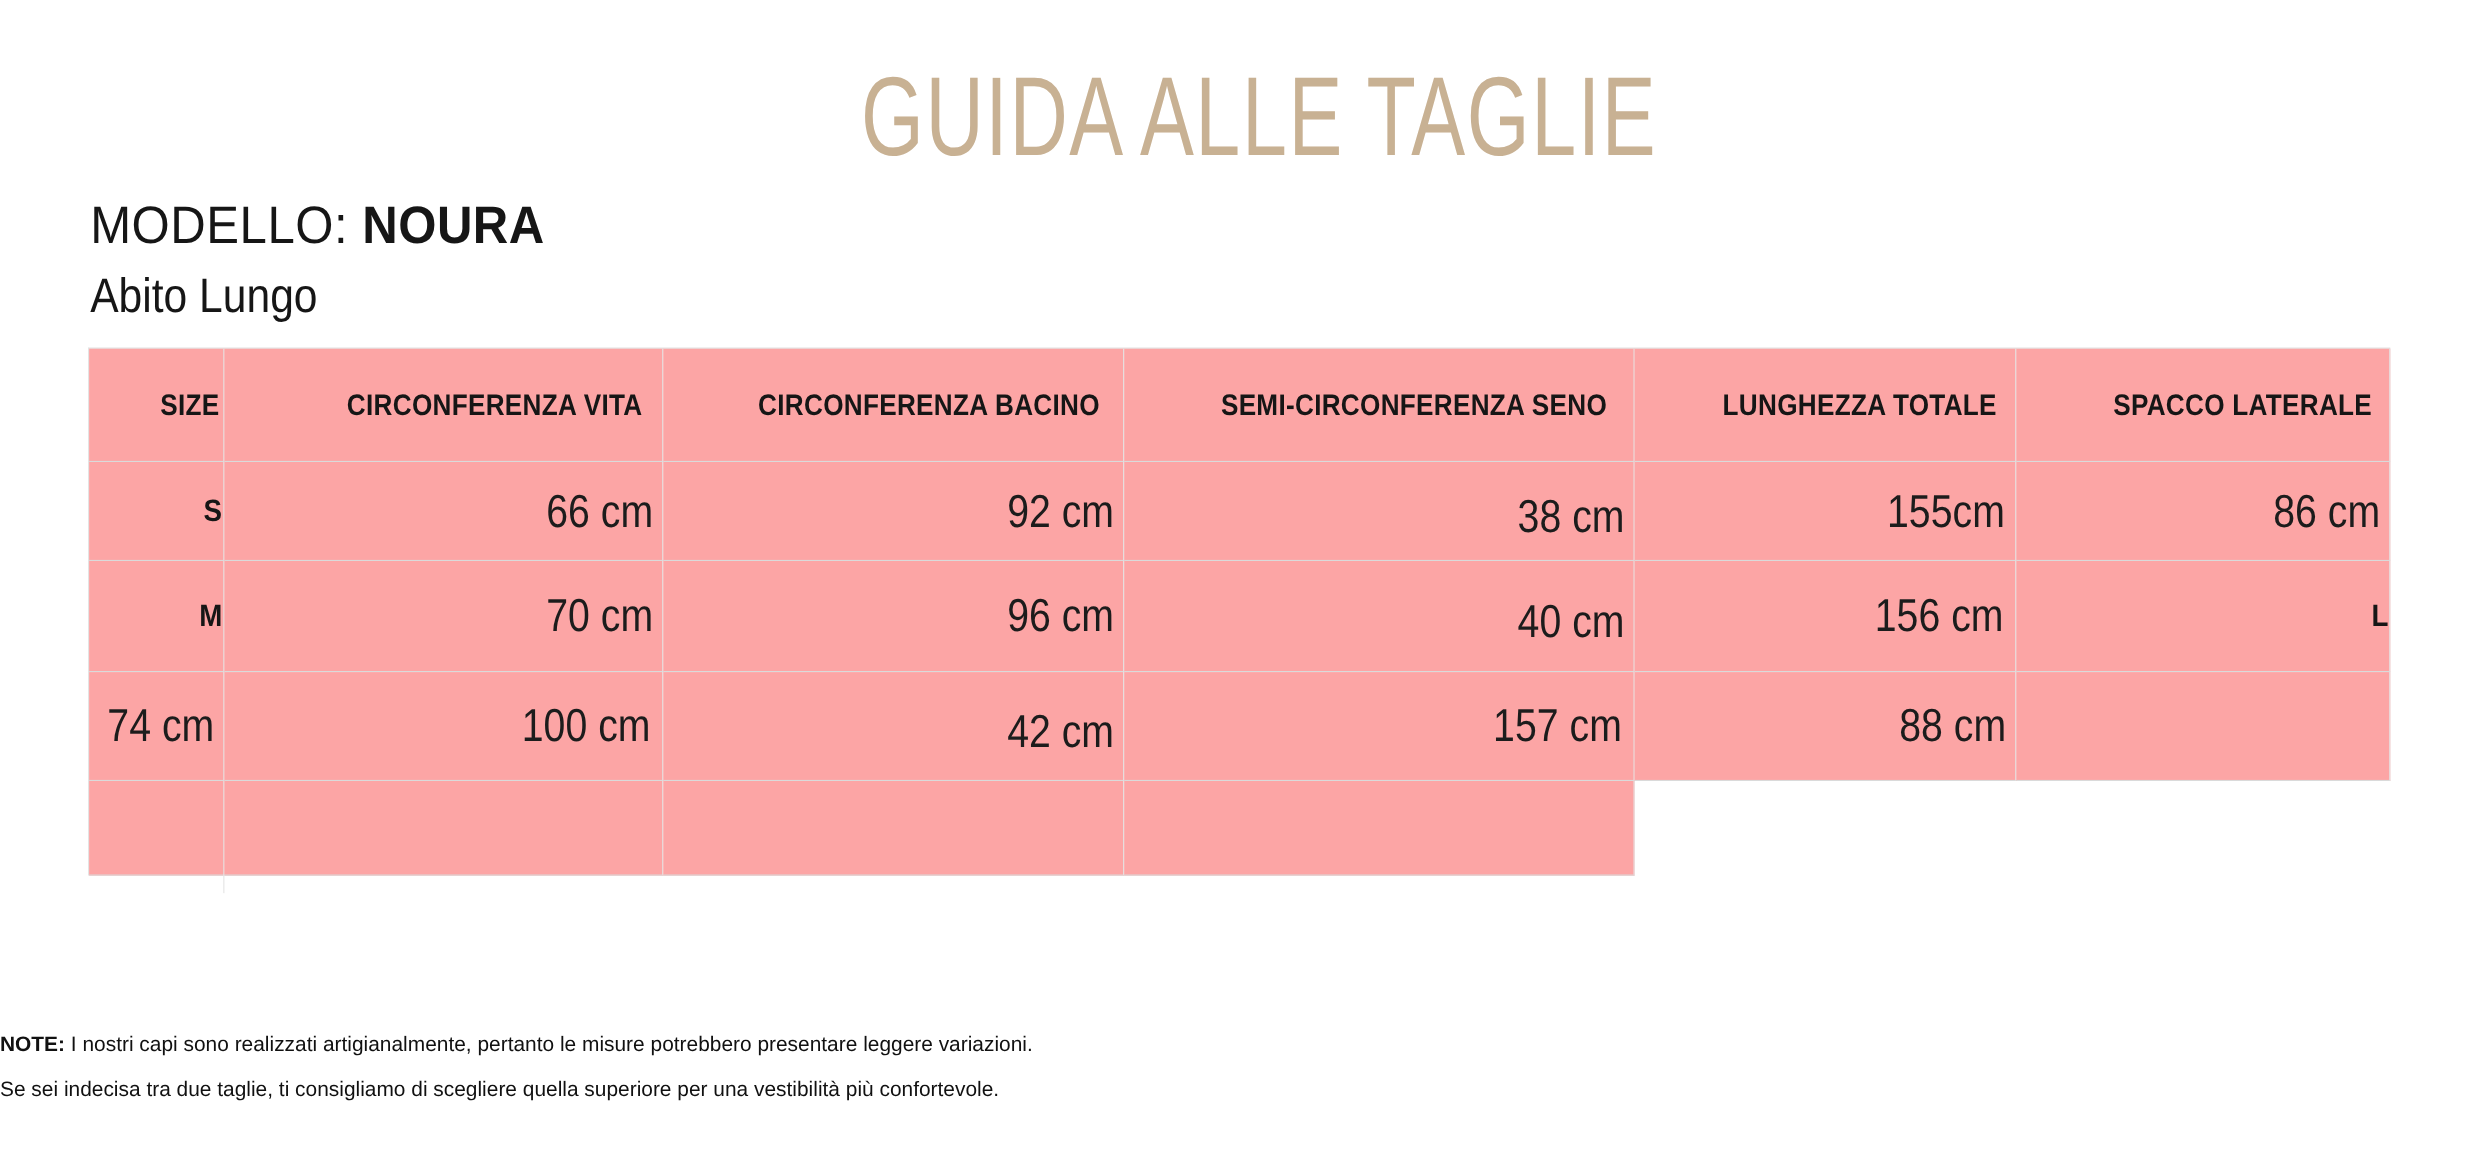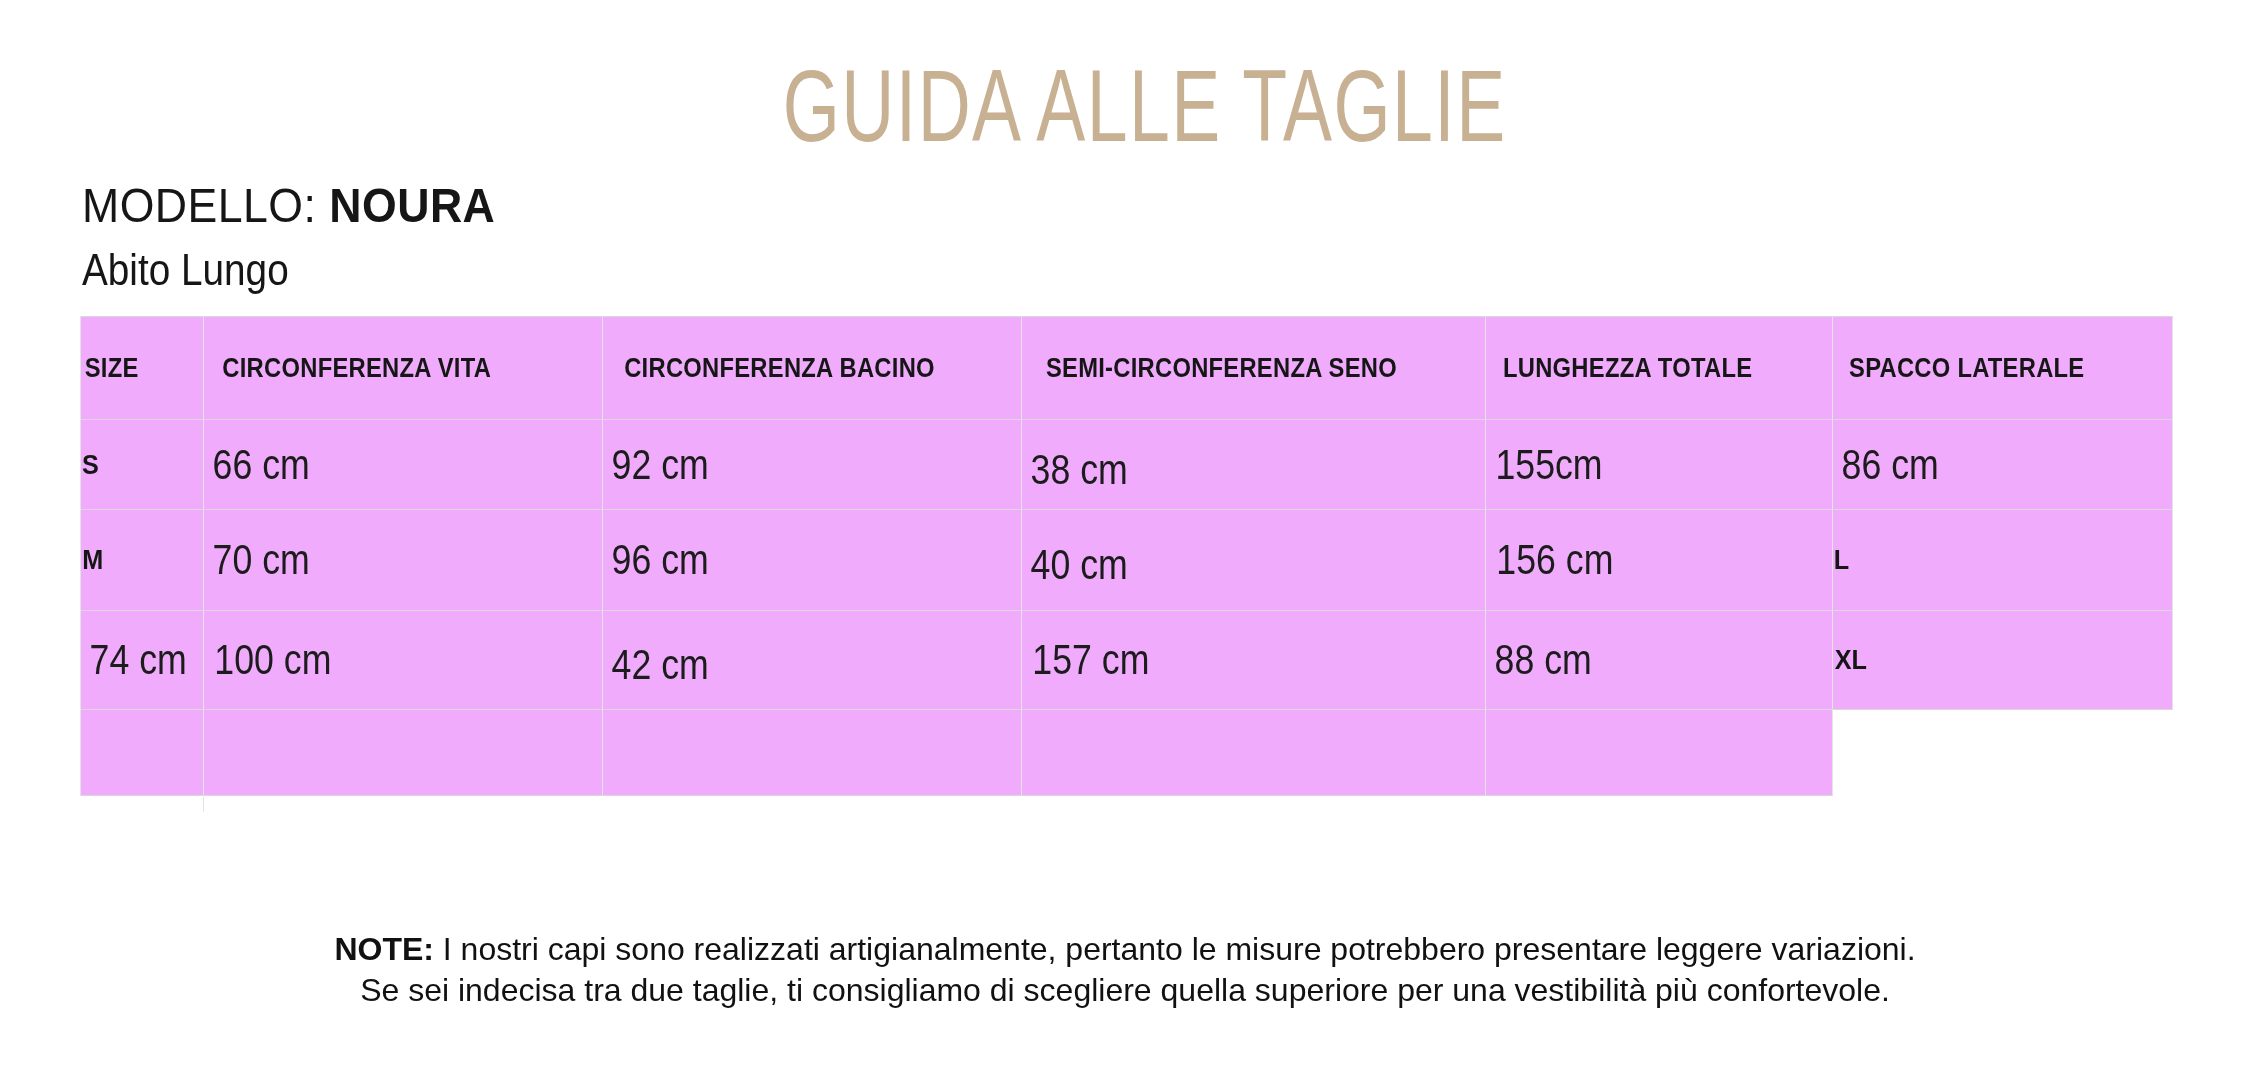--- a/index.html
+++ b/index.html
@@ -44,43 +44,43 @@
     display:grid;
     grid-template-columns:123px 399px 419px 464px 347px 340px;
     grid-template-rows:103px 90px 101px 99px 86px;
     border-top:1px solid var(--c-border_h, #dadada);
     border-left:1px solid var(--c-border_v, #e4e4e4);
     background:#ffffff;
   }
   .cell {
     border-right:1px solid var(--c-border_v, #e4e4e4);
     border-bottom:1px solid var(--c-border_h, #dadada);
-    display:flex; align-items:center; justify-content:flex-start;
-    background:#f0abfc;
+    display:flex; align-items:center; justify-content:flex-end;
+    background:#fca5a5;
   }
   .cell.header { font-size:27px; font-weight:700; letter-spacing:0.3px; }
   .cell.header .cond { transform:scaleX(0.88); }
   .cell.size-cell { font-size:28px; font-weight:700; }
   .cell.size-cell .cond { transform:scaleX(0.9); }
   .cell.value { font-size:42px; font-weight:400; color:#1c1c1c; }
   .cell.value .cond { transform:scaleX(0.85); }
   .cell.value.low { padding-top:10px; }
 
   
   .table-stub {
     position:absolute; left:203px; top:795px;
     width:1px; height:17px;
     background:var(--c-border_v, #e4e4e4);
   }
 
   
   .note {
     position:absolute; left:0; top:929px; width:100%;
-    text-align:center;
-    font-size:32px; line-height:41px;
+    text-align:left;
+    font-size:19px; line-height:41px;
     color:#111111;
   }
   .note-label { font-weight:700; }
 </style>
 </head>
 <body>
 
 <div class="page">
 
   <div class="title">
@@ -166,23 +166,20 @@
     <div class="cell value low">
         <span class="cond">42 cm</span>
       </div>
     <div class="cell value">
         <span class="cond">157 cm</span>
       </div>
     <div class="cell value">
         <span class="cond">88 cm</span>
       </div>
 
-    <div class="cell size-cell">
-        <span class="cond">XL</span>
-      </div>
     <div class="cell value">
         <span class="cond"></span>
       </div>
     <div class="cell value">
         <span class="cond"></span>
       </div>
     <div class="cell value low">
         <span class="cond"></span>
       </div>
     <div class="cell value">

